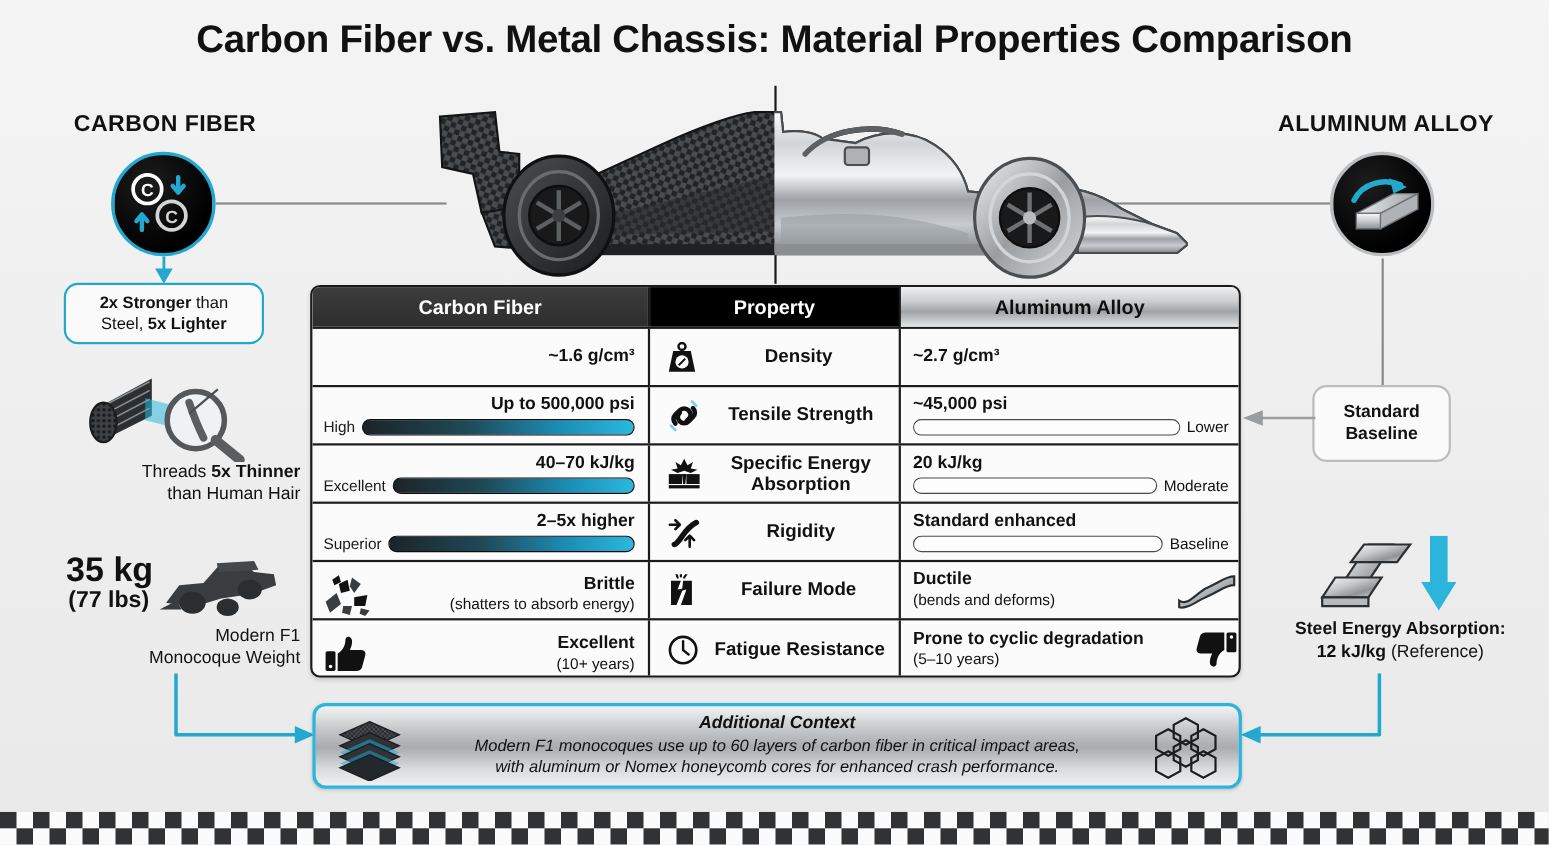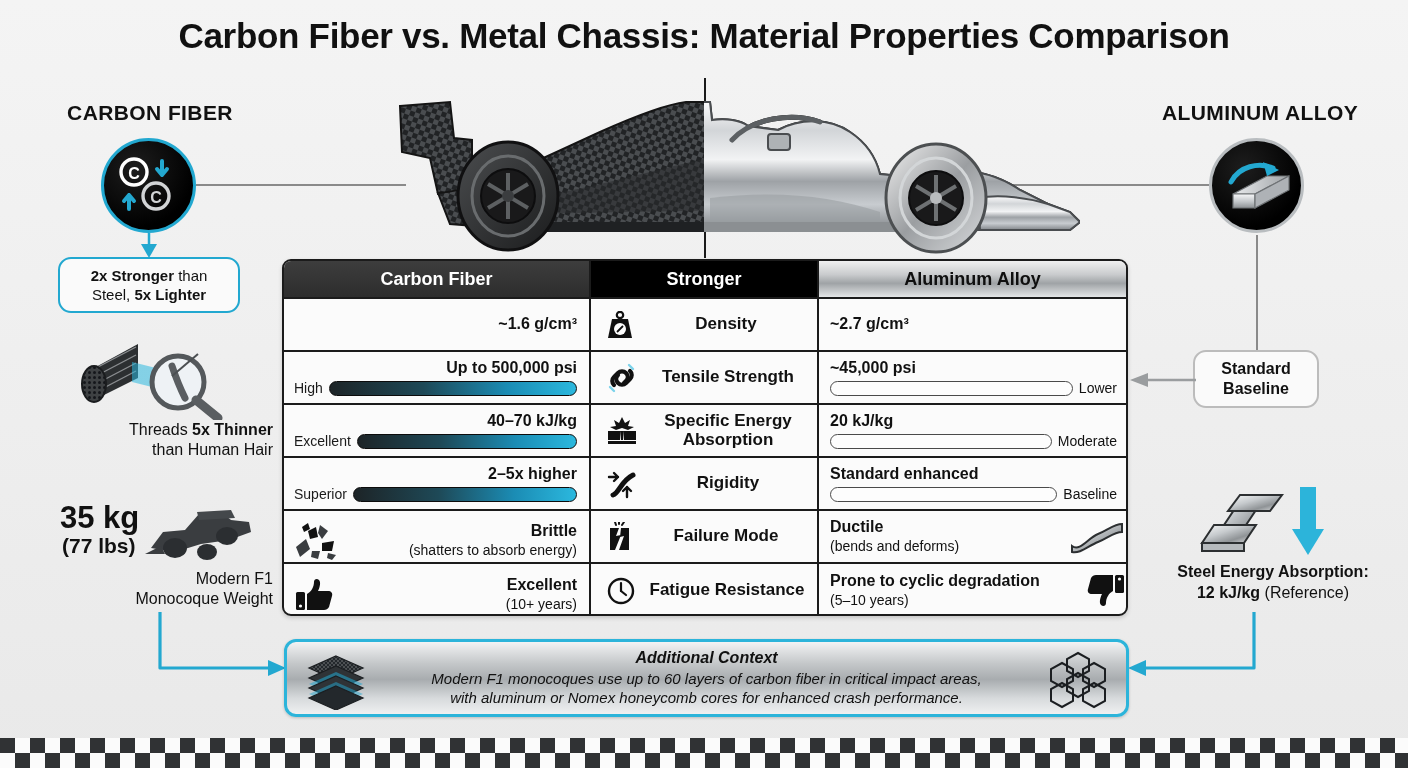--- a/index.html
+++ b/index.html
@@ -50,21 +50,21 @@
     border-radius: 13px;
     background: #fafafa;
     display: flex; align-items: center; justify-content: center;
     text-align: center; line-height: 1.28;
   }
   #cf-callout {
     top: 257px; left: 58px; width: 182px; height: 56px;
     border: 2.2px solid #22a8d0; font-size: 15px;
   }
   #al-callout {
-    top: 350px; left: 1193px; width: 126px; height: 58px;
+    top: 350px; left: 1193px; width: 126px; height: 70px;
     border: 2.2px solid #bcbcbc; font-size: 16px; font-weight: bold;
   }
 
   
   .feature-cap { text-align: right; line-height: 1.25; font-size: 16px; }
   #threads-cap { top: 420px; left: 28px; width: 245px; }
   #mono-cap { top: 569px; left: 28px; width: 245px; font-size: 16px; }
   #weight-big { top: 503px; left: 60px; font-size: 31px; font-weight: bold; line-height: 0.98; }
   #weight-sub { top: 534px; left: 62px; font-size: 21px; font-weight: bold; }
   #steel-cap { top: 562px; left: 1148px; width: 250px; text-align: center; font-size: 16px;
@@ -429,21 +429,21 @@
     </svg>
   </div>
 
   <div class="abs" id="table">
 
     <div class="trow" id="thead">
       <div class="c-left">
         <div class="th">Carbon Fiber</div>
       </div>
       <div class="c-mid">
-        <div class="th">Stronger</div>
+        <div class="th">Property</div>
       </div>
       <div class="c-right">
         <div class="th">Aluminum Alloy</div>
       </div>
     </div>
 
     <div class="trow rowbody">
       <div class="c-left">
         <div class="cf-cell">
           <div class="cf-val">~1.6 g/cm³</div>

